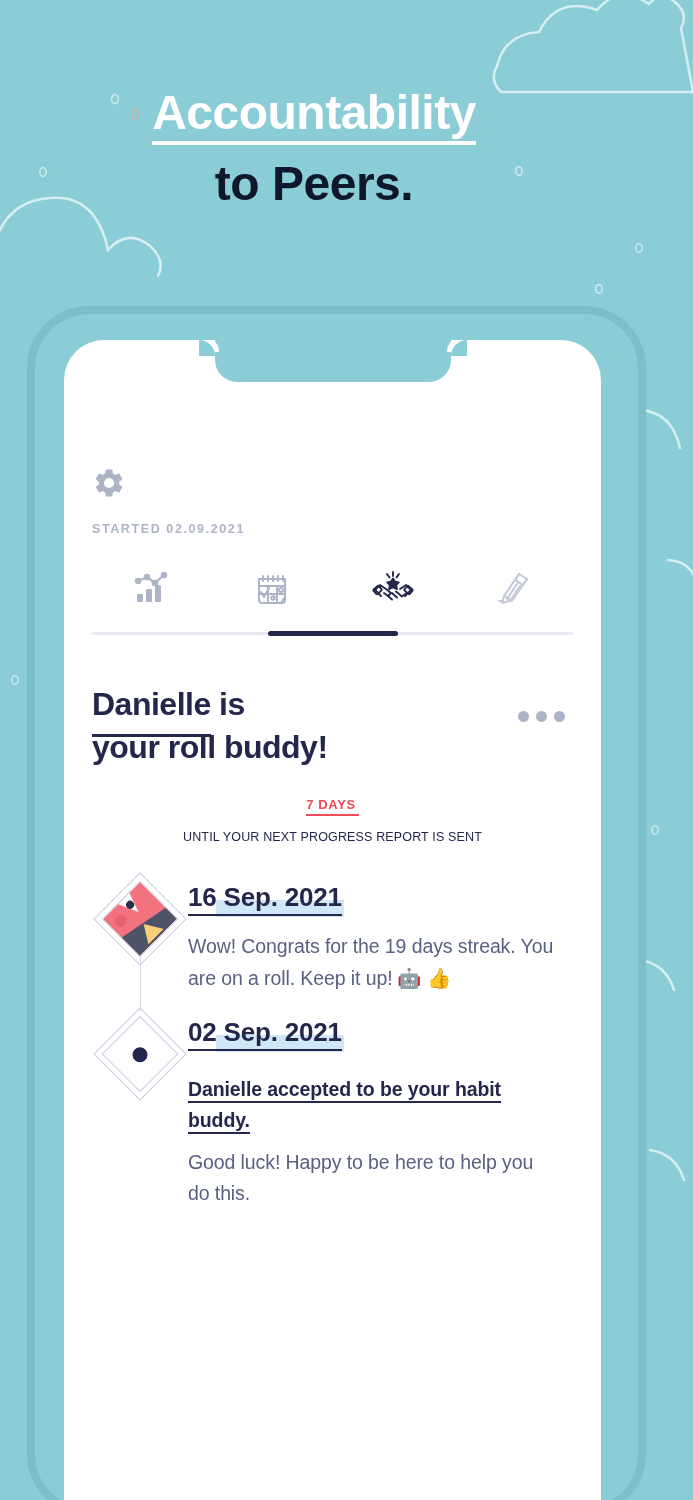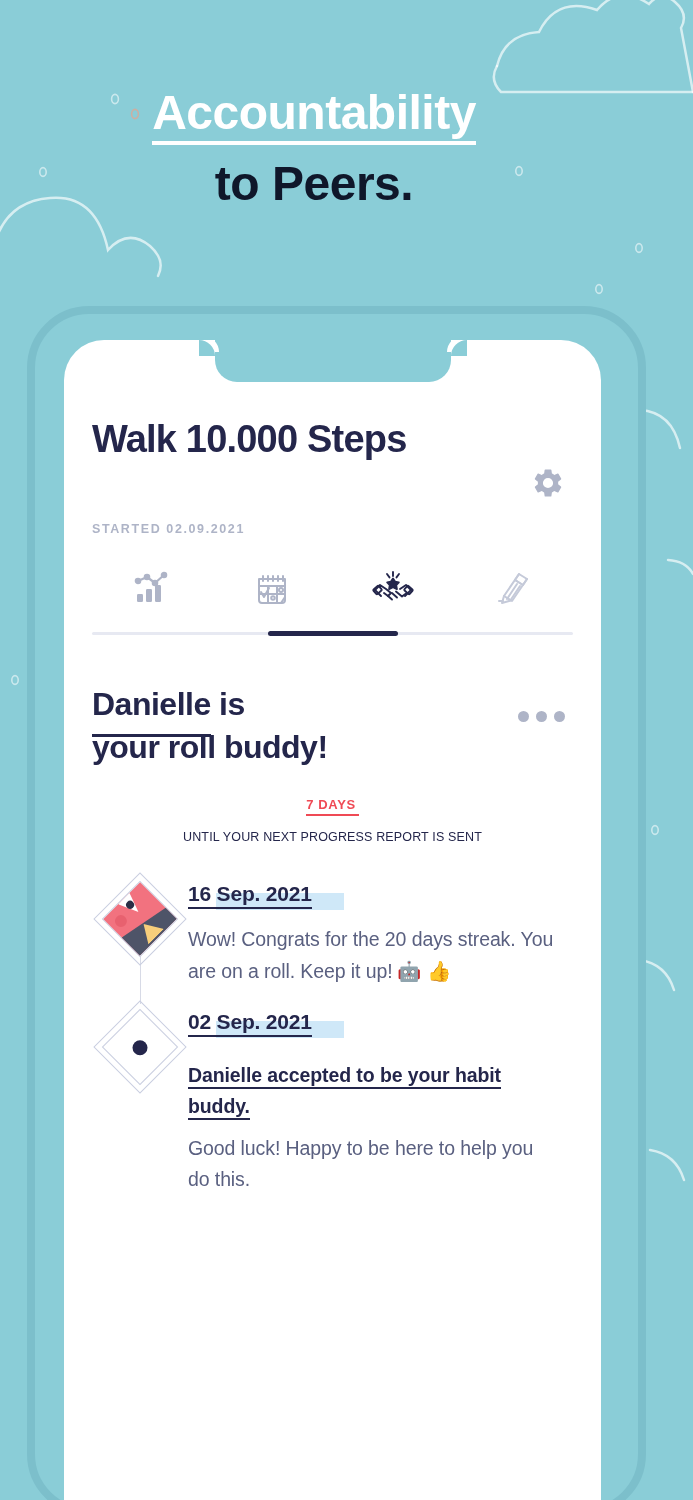--- a/index.html
+++ b/index.html
@@ -293,21 +293,21 @@
     left: 28px;
     bottom: -4px;
     width: 128px;
     height: 17px;
     background: #CFE8F8;
     z-index: 0;
   }
   .t-date {
     position: relative;
     z-index: 1;
-    font-size: 21px;
+    font-size: 26px;
     font-weight: bold;
     color: #24264B;
     border-bottom: 2.5px solid #24264B;
     padding-bottom: 2px;
     letter-spacing: -0.2px;
   }
 
   .t-strong {
     margin-top: 26px;
     font-size: 19.5px;
@@ -360,21 +360,20 @@
 </div>
 
 <div class="phone-frame"></div>
 
 <div class="phone-screen">
   <div class="notch"></div>
 
   <div class="screen-inner">
 
     <div class="app-header">
-      <div class="habit-title">Walk 10.000 Steps</div>
       <div class="gear-btn">
         <svg width="34" height="34" viewBox="0 0 24 24">
           <path fill="#AEB4C7" d="M19.14 12.94a7.07 7.07 0 0 0 .06-.94 7.07 7.07 0 0 0-.06-.94l2.03-1.58a.49.49 0 0 0 .12-.61l-1.92-3.32a.49.49 0 0 0-.59-.22l-2.39.96a7.03 7.03 0 0 0-1.62-.94l-.36-2.54a.48.48 0 0 0-.48-.41h-3.84a.48.48 0 0 0-.47.41l-.36 2.54c-.59.24-1.13.56-1.62.94l-2.39-.96a.48.48 0 0 0-.59.22L2.74 8.87a.48.48 0 0 0 .12.61l2.03 1.58a7.2 7.2 0 0 0 0 1.88l-2.03 1.58a.49.49 0 0 0-.12.61l1.92 3.32c.12.22.37.3.59.22l2.39-.96c.5.38 1.03.7 1.62.94l.36 2.54c.04.24.24.41.47.41h3.84c.24 0 .44-.17.48-.41l.36-2.54c.59-.24 1.12-.56 1.62-.94l2.39.96c.22.08.47 0 .59-.22l1.92-3.32a.49.49 0 0 0-.12-.61l-2.03-1.58zM12 15.6A3.6 3.6 0 1 1 12 8.4a3.6 3.6 0 0 1 0 7.2z"></path>
         </svg>
       </div>
     </div>
 
     <div class="started-label">STARTED 02.09.2021</div>
 
     <div class="tabs">
@@ -478,21 +477,21 @@
                 <div class="av-shape-e"></div>
               </div>
             </div>
           </div>
         </div>
         <div class="t-body">
           <div class="t-date-wrap">
             <span class="t-date-hl"></span>
             <span class="t-date">16 Sep. 2021</span>
           </div>
-          <div class="t-text">Wow! Congrats for the 20 days streak. You are on a roll. Keep it up! 🤖 👍</div>
+          <div class="t-text">Wow! Congrats for the 19 days streak. You are on a roll. Keep it up! 🤖 👍</div>
         </div>
       </div>
 
       <div class="t-item">
         <div class="t-marker">
           <div class="diamond-outer">
             <div class="diamond-inner">
               <span class="dot-marker"></span>
             </div>
           </div>

